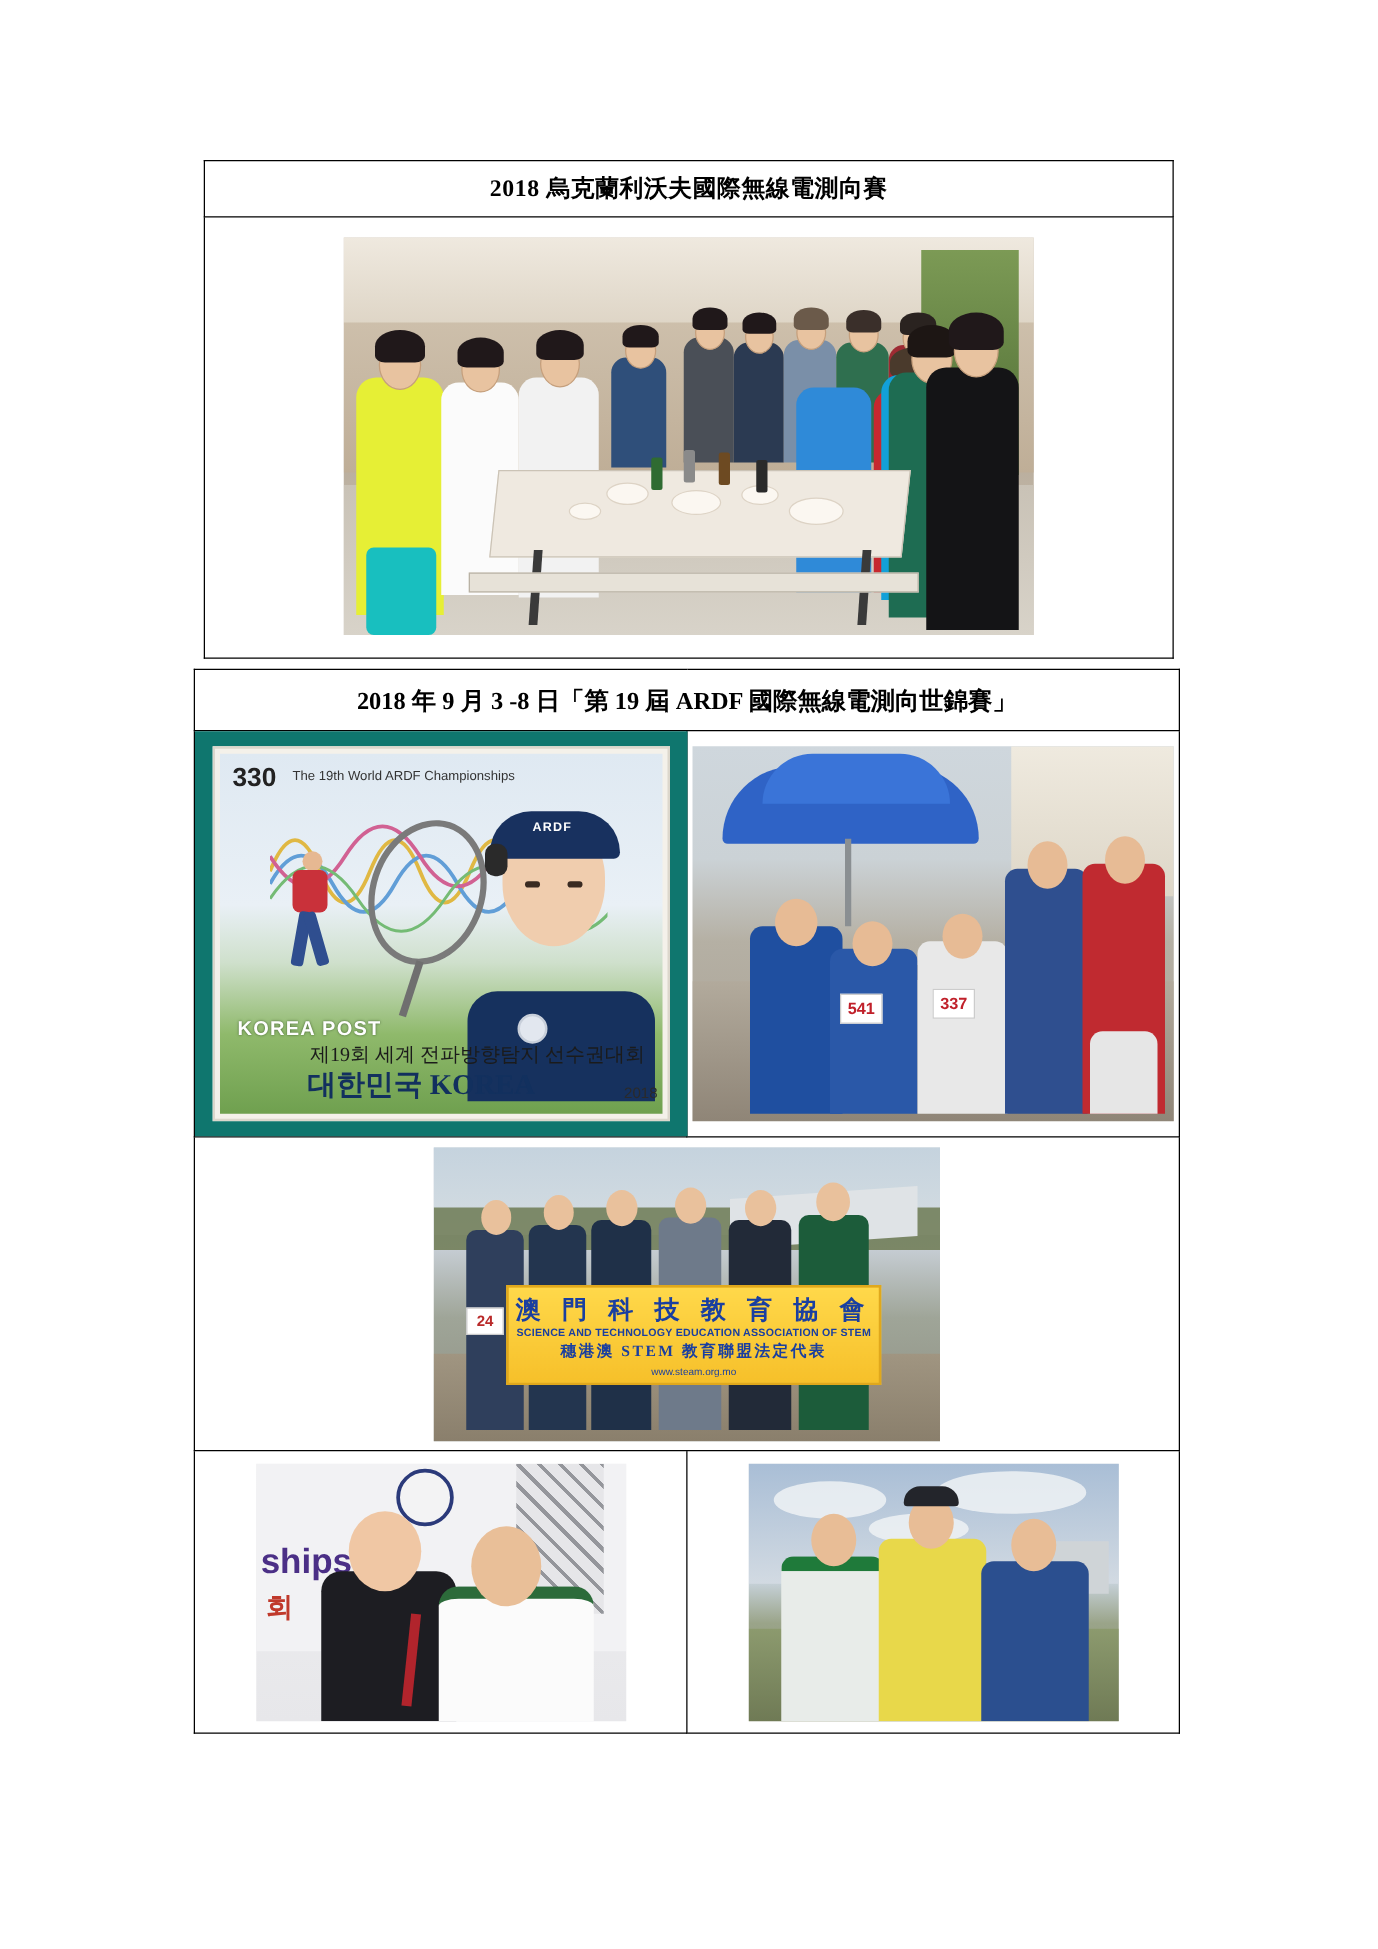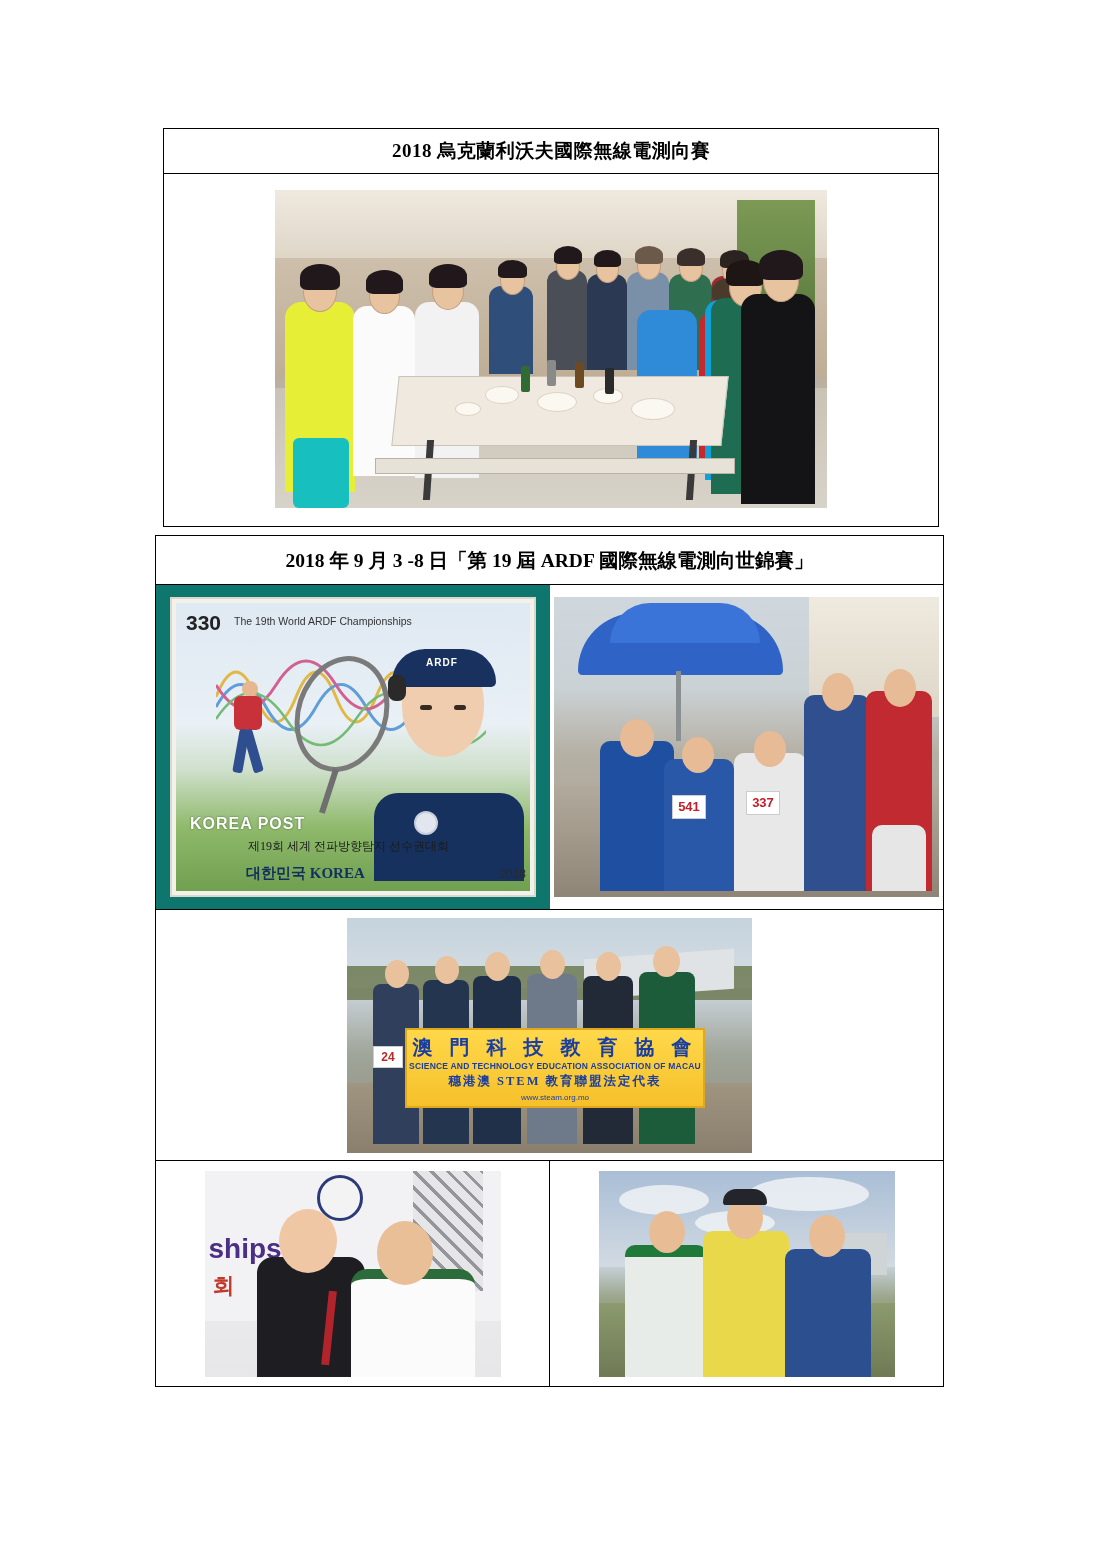--- a/index.html
+++ b/index.html
@@ -226,25 +226,25 @@
     border-radius: 50%; background: #e2e7ef; border: 2px solid #c8cfda;
   }
   .stamp-post {
     position: absolute; left: 14px; bottom: 58px;
     font-family: "Liberation Sans", sans-serif;
     font-size: 16px; font-weight: bold; color: #ffffff;
     letter-spacing: 1px; text-shadow: 0 0 2px #3d5a2e;
   }
   .stamp-krtxt {
     position: absolute; left: 72px; bottom: 36px;
-    font-size: 12px; color: #1b1b1b;
+    font-size: 16px; color: #1b1b1b;
   }
   .stamp-kr2 {
     position: absolute; left: 70px; bottom: 8px;
-    font-size: 15px; font-weight: bold; color: #12305e; margin-top: 34px;
+    font-size: 23px; font-weight: bold; color: #12305e; margin-top: 34px;
   }
   .stamp-year {
     position: absolute; right: 4px; bottom: 10px;
     font-family: "Liberation Sans", sans-serif;
     font-size: 12px; color: #2a2a2a;
   }
 
   
   .ph-umbrella {
     width: 385px; height: 300px;
@@ -569,21 +569,21 @@
           <div class="pbody" style="left:236px;top:58px;width:50px;height:168px;background:#222a38;"></div>
           <div class="phead" style="left:249px;top:34px;width:25px;height:29px;"></div>
 
           <div class="pbody" style="left:292px;top:54px;width:56px;height:172px;background:#1c5c3a;"></div>
           <div class="phead" style="left:306px;top:28px;width:27px;height:31px;"></div>
 
           <div class="bib-sm">24</div>
 
           <div class="banner-box">
             <div class="banner-line1">澳 門 科 技 教 育 協 會</div>
-            <div class="banner-line2">SCIENCE AND TECHNOLOGY EDUCATION ASSOCIATION OF MACAU</div>
+            <div class="banner-line2">SCIENCE AND TECHNOLOGY EDUCATION ASSOCIATION OF STEM</div>
             <div class="banner-line3">穗港澳 STEM 教育聯盟法定代表</div>
             <div class="banner-line4">www.steam.org.mo</div>
           </div>
         </div>
       </td>
     </tr>
 
     <tr>
       <td class="cell-pad" style="height:225px;">
         <div class="photo ph-two">

